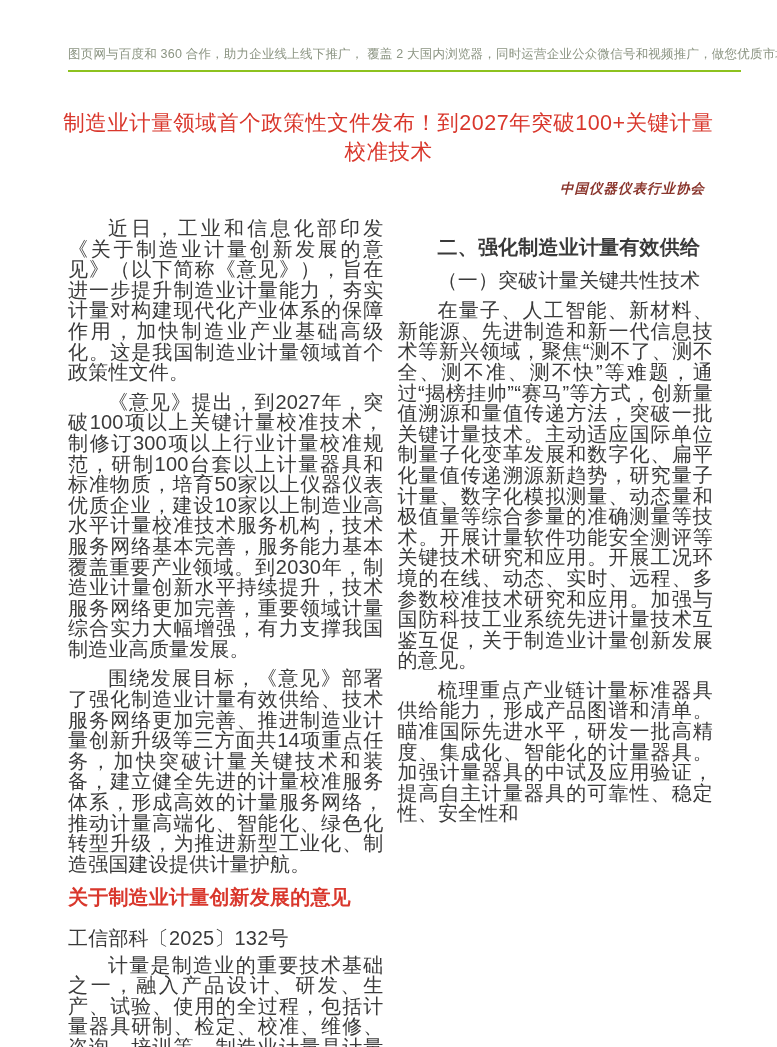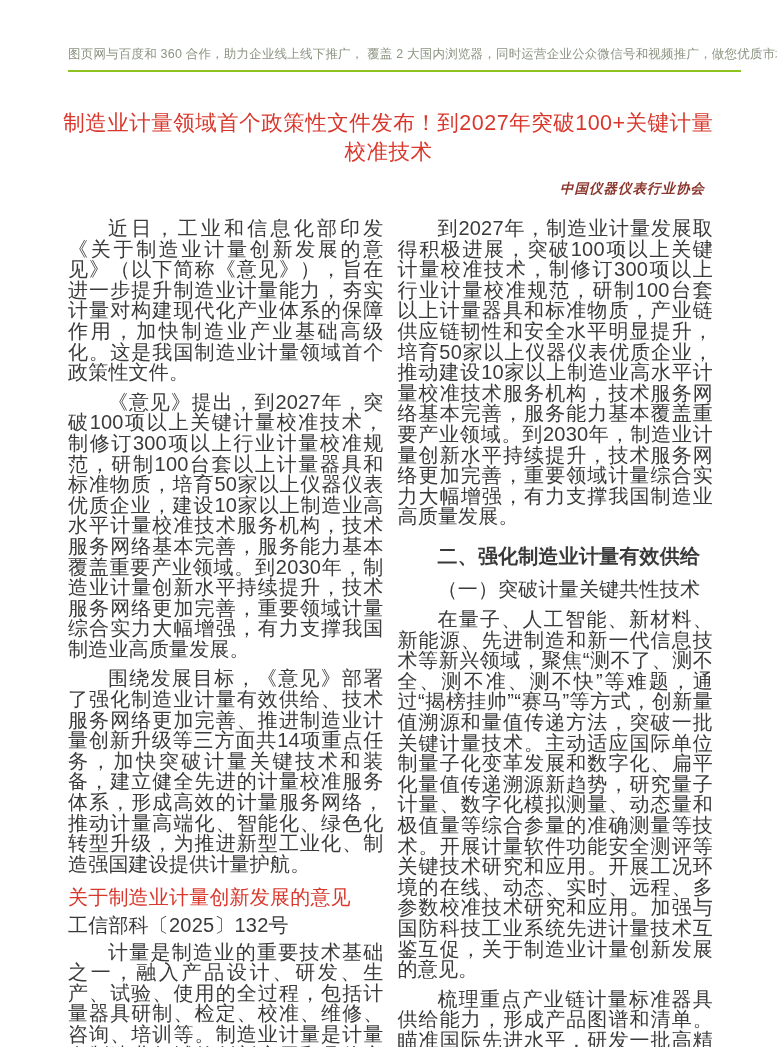--- a/index.html
+++ b/index.html
@@ -59,23 +59,23 @@
   .column { flex: 1 1 0; min-width: 0; }
   .column > div {
     font-size: 20px;
     line-height: 20.6px;
     text-align: justify;
     letter-spacing: 0.2px;
   }
   .blk-p { text-indent: 2em; margin-bottom: 9px; }
   .blk-heading-red {
     color: var(--accent-red, #d9372c);
-    font-weight: normal;
+    font-weight: bold;
     font-size: 15.3px;
-    margin: 13px 0 7px;
+    margin: 13px 0 20px;
   }
   .blk-doc-number { text-align: right; padding-right: 14px; margin-bottom: 6px; }
   .blk-heading-bold { font-weight: bold; text-indent: 2em; font-size: 15px; margin: 19px 0 10px; }
   .blk-heading-sub { text-indent: 2em; margin: 12px 0 10px; }
 </style>
 </head>
 <body>
 
 <div class="page" style="--accent-red: #d9372c; --byline-red: #8a352c; --brand-green: #8dc21f; --banner-text: #8b9482; --body-text: #3a3a3a; --footer-text: #8f8f8f;">
 
@@ -91,21 +91,20 @@
   <div class="columns">
     <div class="column">
         <div class="blk-p">近日，工业和信息化部印发《关于制造业计量创新发展的意见》（以下简称《意见》），旨在进一步提升制造业计量能力，夯实计量对构建现代化产业体系的保障作用，加快制造业产业基础高级化。这是我国制造业计量领域首个政策性文件。</div>
         <div class="blk-p">《意见》提出，到2027年，突破100项以上关键计量校准技术，制修订300项以上行业计量校准规范，研制100台套以上计量器具和标准物质，培育50家以上仪器仪表优质企业，建设10家以上制造业高水平计量校准技术服务机构，技术服务网络基本完善，服务能力基本覆盖重要产业领域。到2030年，制造业计量创新水平持续提升，技术服务网络更加完善，重要领域计量综合实力大幅增强，有力支撑我国制造业高质量发展。</div>
         <div class="blk-p">围绕发展目标，《意见》部署了强化制造业计量有效供给、技术服务网络更加完善、推进制造业计量创新升级等三方面共14项重点任务，加快突破计量关键技术和装备，建立健全先进的计量校准服务体系，形成高效的计量服务网络，推动计量高端化、智能化、绿色化转型升级，为推进新型工业化、制造强国建设提供计量护航。</div>
         <div class="blk-heading-red">关于制造业计量创新发展的意见</div>
         <div class="blk-doc-number">工信部科〔2025〕132号</div>
         <div class="blk-p">计量是制造业的重要技术基础之一，融入产品设计、研发、生产、试验、使用的全过程，包括计量器具研制、检定、校准、维修、咨询、培训等。制造业计量是计量在制造业领域的创新应用和具体实践，通过量值传递溯源体系实现单位统一和量值准确，有效保障产品的一致性和互换性，支撑产业提质增效，实现科学管理，对产业基础高级化、产业链现代化、制造强国建设具有重要意义。为落实《计量发展规划（2021—2035年）》部署，推动制造业计量高质量发展，加快推进新型工业化，提出如下意见。</div>
       </div>
     <div class="column">
-        <div class="blk-p">到2027年，制造业计量发展取得积极进展，突破100项以上关键计量校准技术，制修订300项以上行业计量校准规范，研制100台套以上计量器具和标准物质，产业链供应链韧性和安全水平明显提升，培育50家以上仪器仪表优质企业，推动建设10家以上制造业高水平计量校准技术服务机构，技术服务网络基本完善，服务能力基本覆盖重要产业领域。到2030年，制造业计量创新水平持续提升，技术服务网络更加完善，重要领域计量综合实力大幅增强，有力支撑我国制造业高质量发展。</div>
         <div class="blk-heading-bold">二、强化制造业计量有效供给</div>
         <div class="blk-heading-sub">（一）突破计量关键共性技术</div>
         <div class="blk-p">在量子、人工智能、新材料、新能源、先进制造和新一代信息技术等新兴领域，聚焦“测不了、测不全、测不准、测不快”等难题，通过“揭榜挂帅”“赛马”等方式，创新量值溯源和量值传递方法，突破一批关键计量技术。主动适应国际单位制量子化变革发展和数字化、扁平化量值传递溯源新趋势，研究量子计量、数字化模拟测量、动态量和极值量等综合参量的准确测量等技术。开展计量软件功能安全测评等关键技术研究和应用。开展工况环境的在线、动态、实时、远程、多参数校准技术研究和应用。加强与国防科技工业系统先进计量技术互鉴互促，关于制造业计量创新发展的意见。</div>
         <div class="blk-p">梳理重点产业链计量标准器具供给能力，形成产品图谱和清单。瞄准国际先进水平，研发一批高精度、集成化、智能化的计量器具。加强计量器具的中试及应用验证，提高自主计量器具的可靠性、稳定性、安全性和</div>
       </div>
   </div>
 
 </div>
 
 </body></html>

